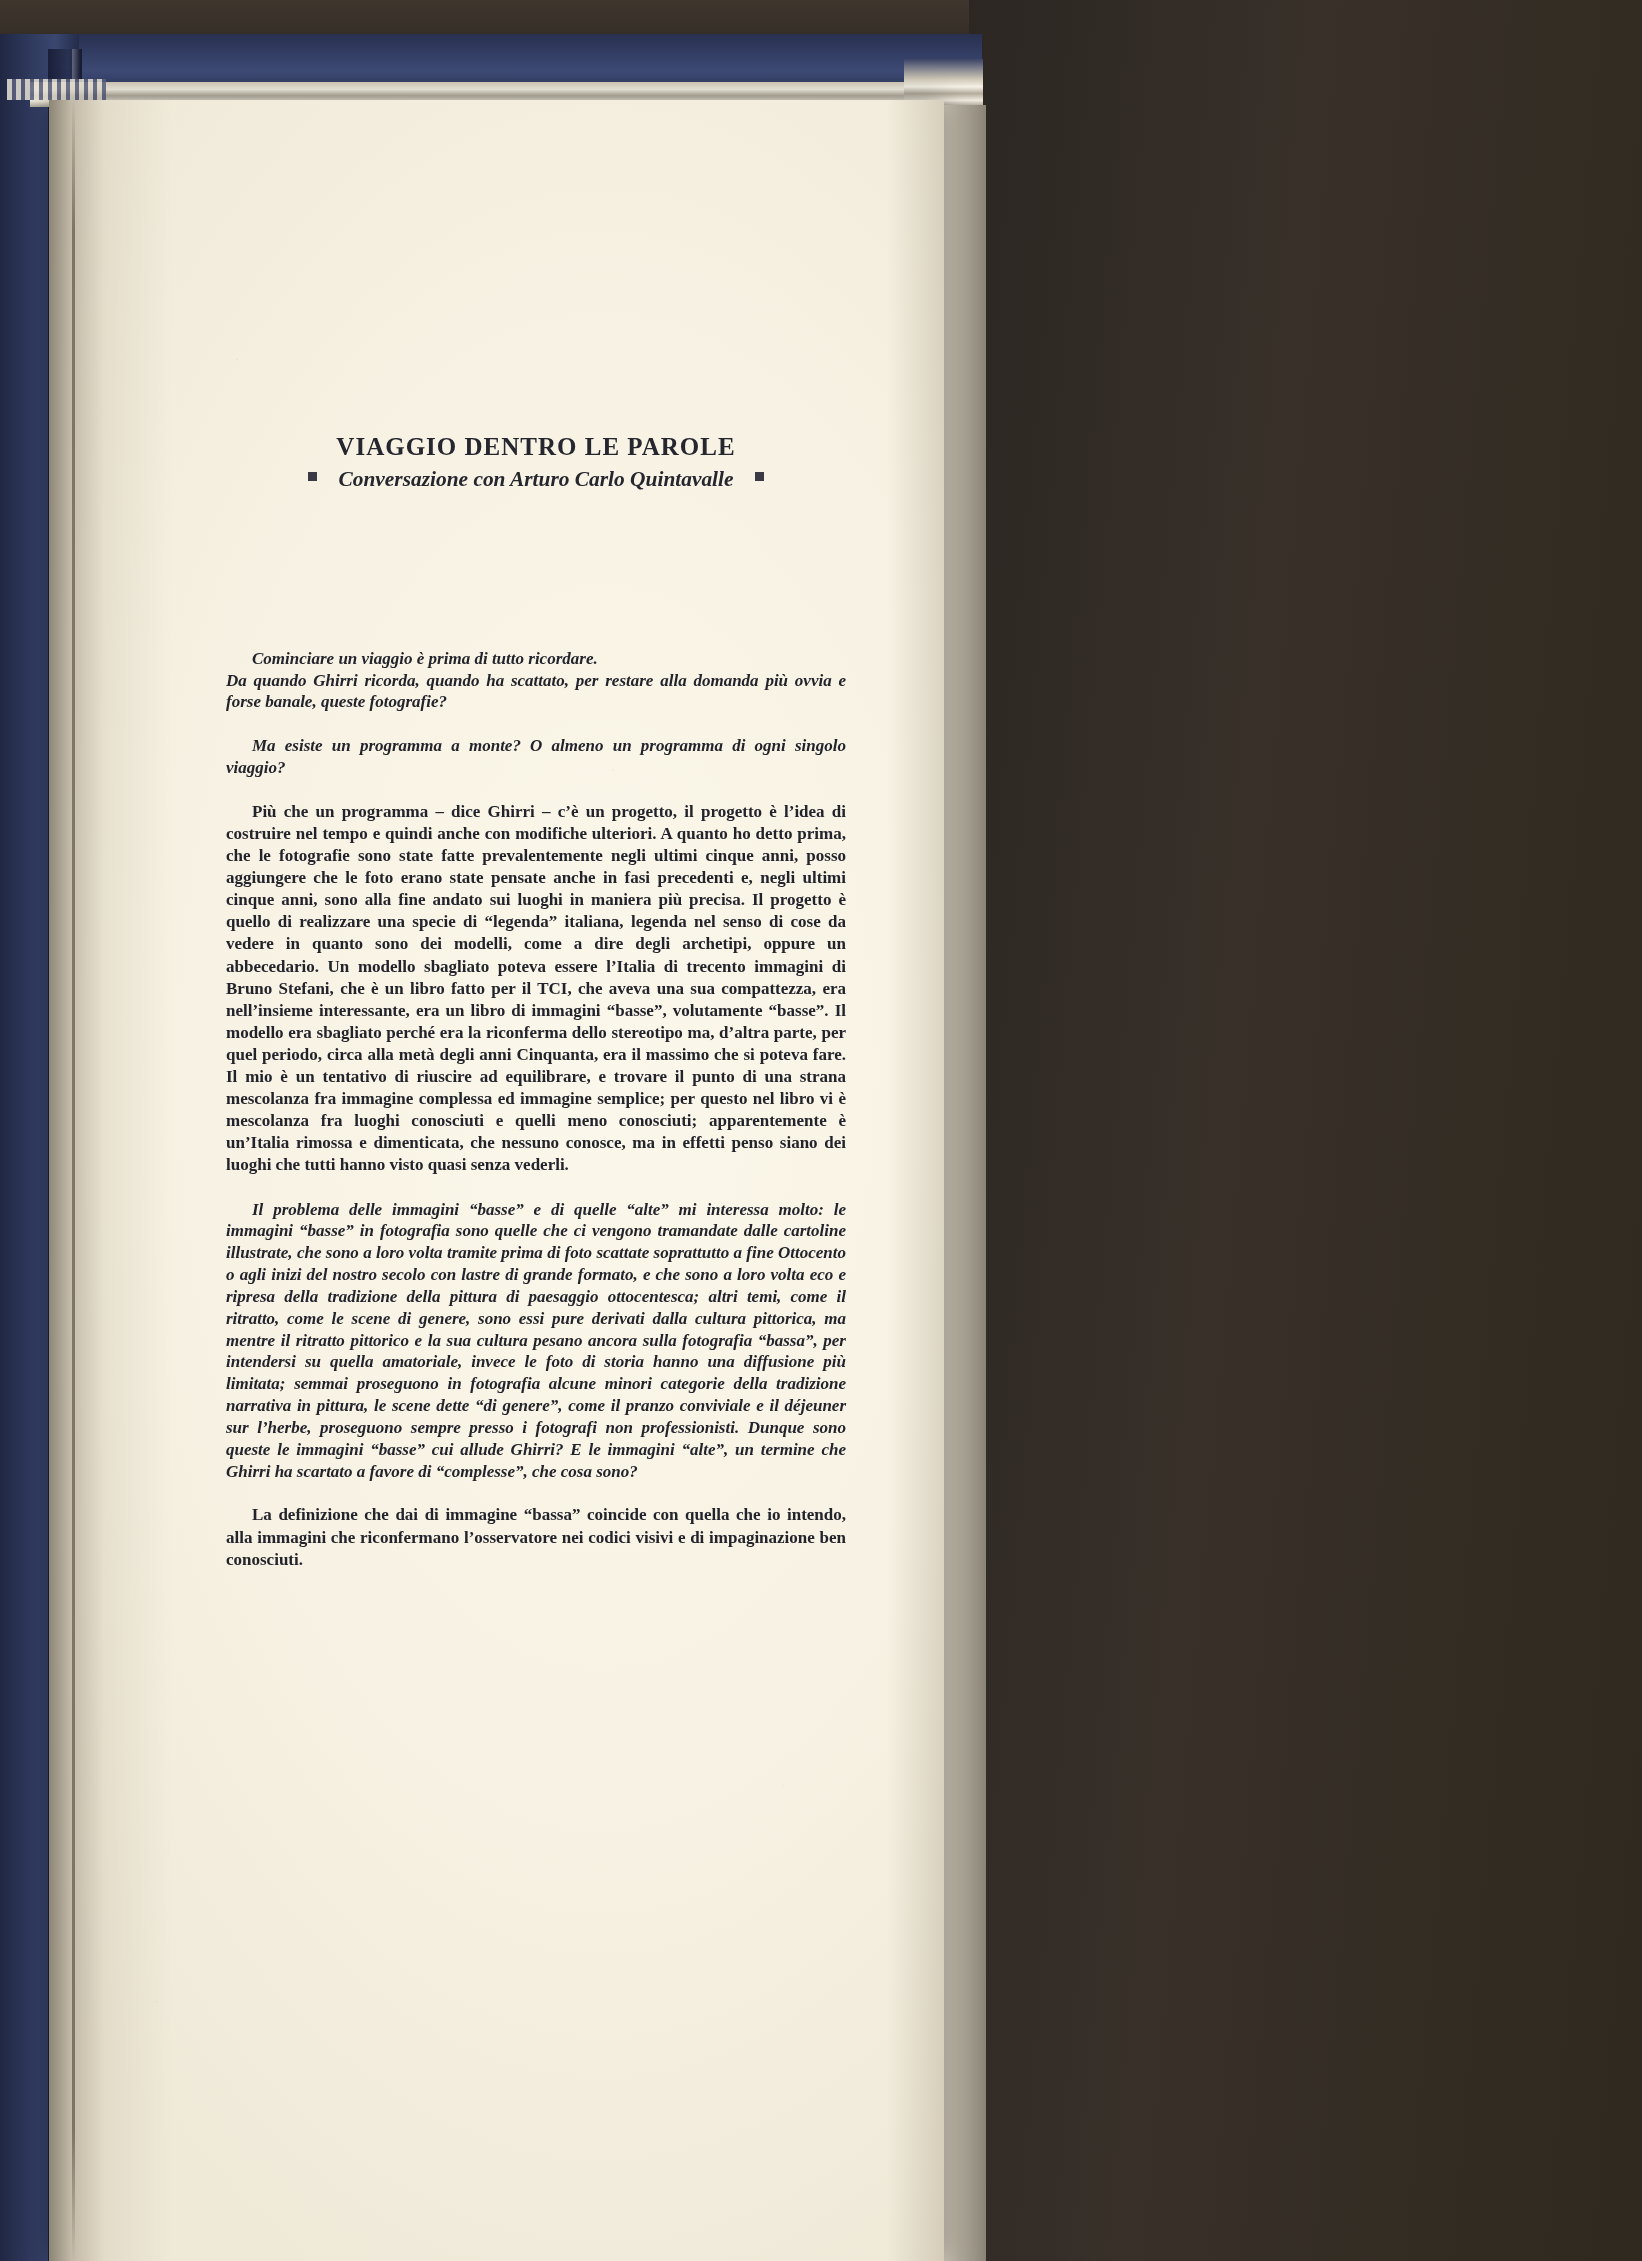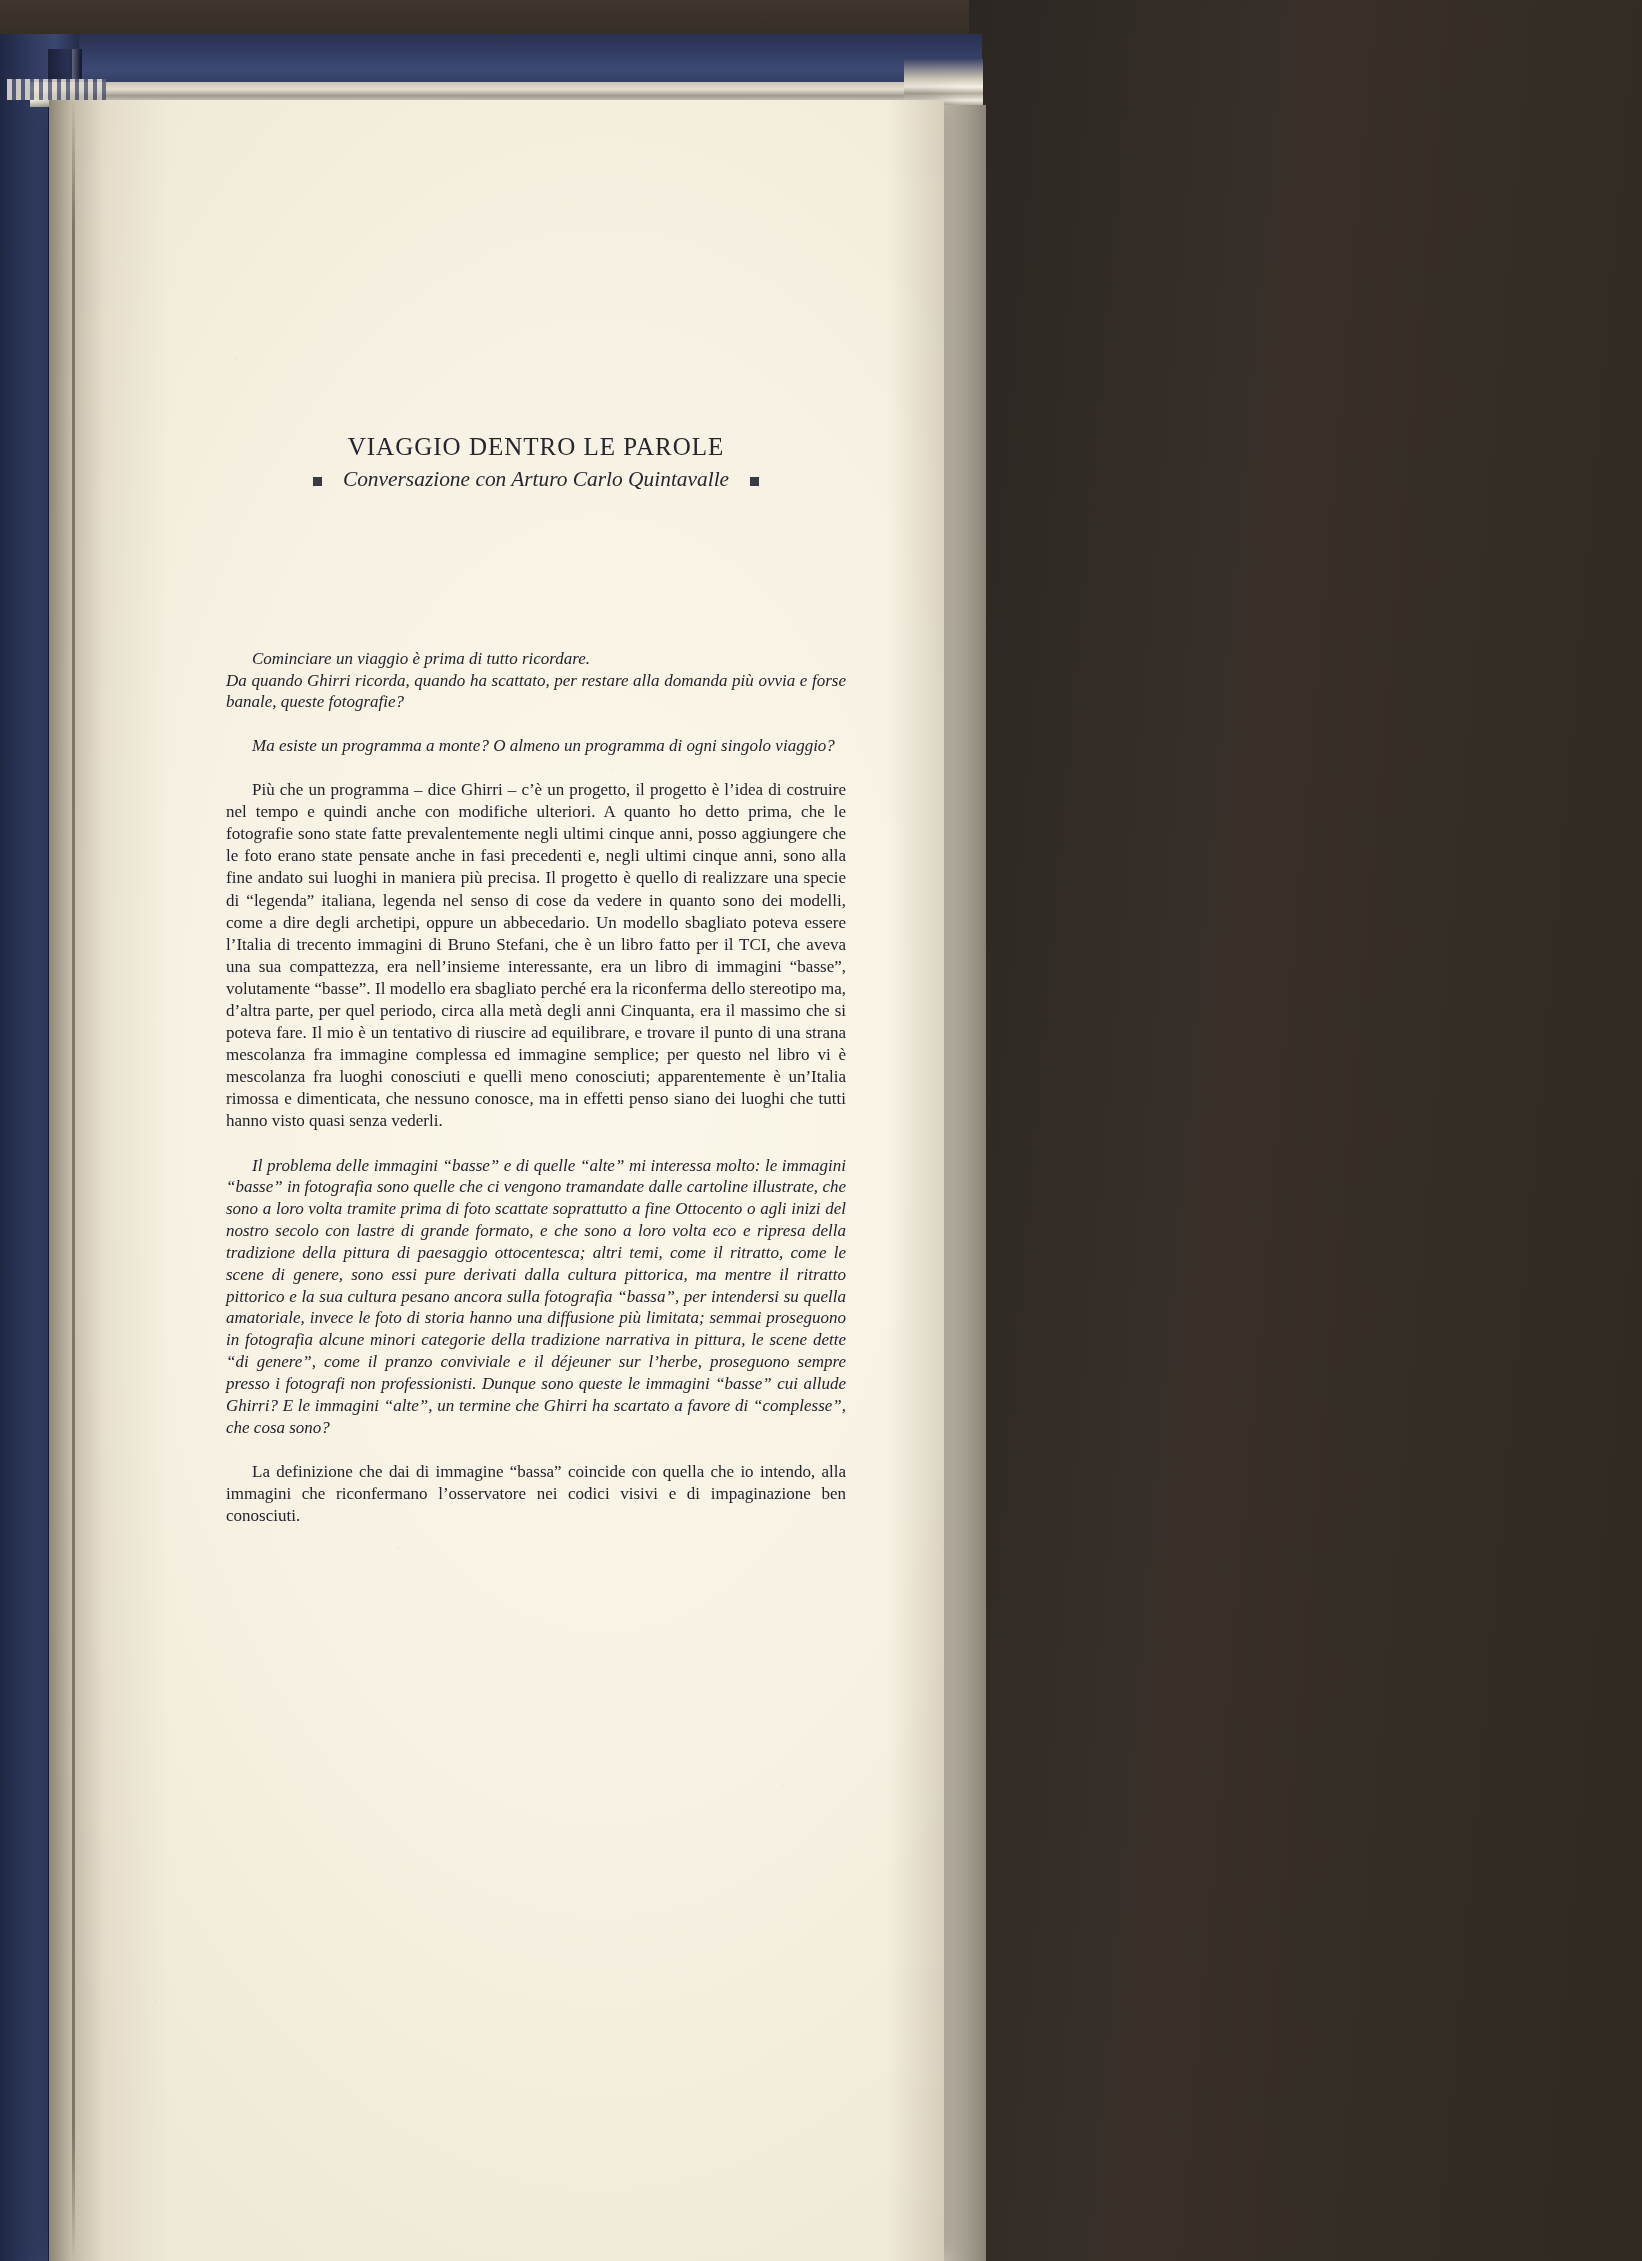--- a/index.html
+++ b/index.html
@@ -13,20 +13,21 @@
     position: relative;
     overflow: hidden;
     font-family: "Liberation Serif", serif;
   }
 
   
   #scan-photo {
     position: absolute;
     inset: 0;
     background: #b91c1c;
+    font-weight: bold;
   }
   .desk-dark {
     position: absolute;
     left: 0; top: 0;
     width: 1643px; height: 99px;
     background: linear-gradient(180deg, #3f362e 0%, #2e2822 60%, #241f1b 100%);
   }
   .desk-right {
     position: absolute;
     left: 969px; top: 0;
@@ -163,21 +164,20 @@
   }
   #doc-title {
     font-family: "Liberation Serif", serif;
     font-size: 25px;
     letter-spacing: 1px;
     color: #26262f;
     white-space: nowrap;
   }
   #subtitle-row {
     display: flex;
-    align-items: center;
     justify-content: center;
     gap: 21.4px;
     margin-top: 5.7px;
   }
   #doc-subtitle {
     font-family: "Liberation Serif", serif;
     font-style: italic;
     font-size: 21.4px;
     color: #26262f;
     white-space: nowrap;

